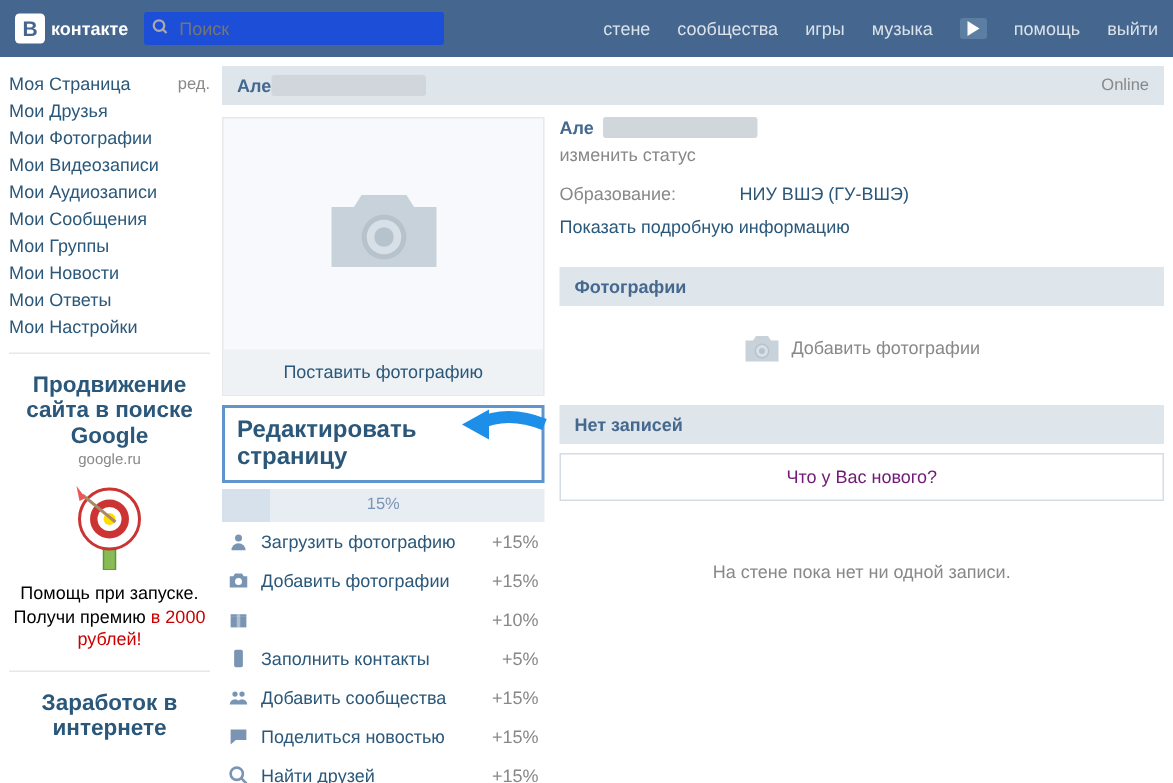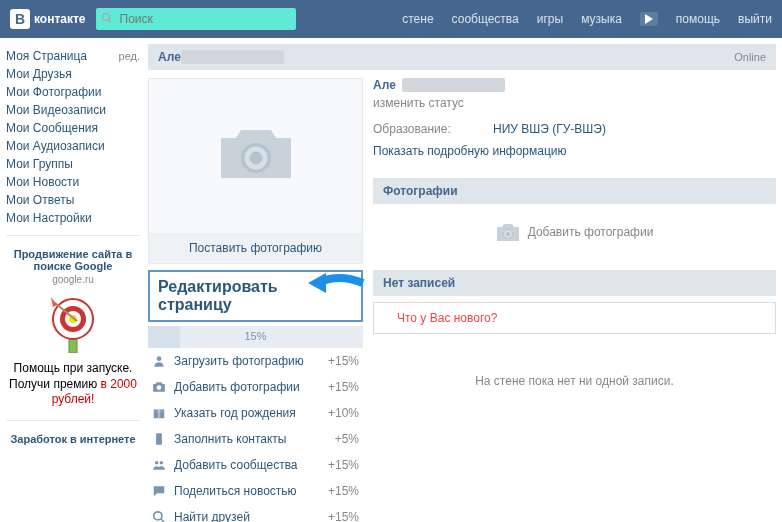--- a/index.html
+++ b/index.html
@@ -1,35 +1,35 @@
 <!DOCTYPE html>
 <html><head>
 <meta charset="utf-8">
 <style>
   * { margin: 0; padding: 0; box-sizing: border-box; font-family: Tahoma, Arial, sans-serif; font-size: 12px; }
   body { background: #fff; }
   .header { background: #45668e; height: 38px; display: flex; align-items: center; padding: 0 10px; color: #fff; }
   .logo { display: flex; align-items: center; font-size: 14px; font-weight: bold; margin-right: 10px; }
   .logo-icon { background: #fff; color: #45668e; width: 20px; height: 20px; border-radius: 3px; display: flex; align-items: center; justify-content: center; font-weight: bold; font-size: 14px; margin-right: 4px; }
   .search { flex: 0 0 200px; margin-right: auto; }
-  .search input { width: 100%; padding: 4px 8px 4px 24px; border: none; border-radius: 2px; background: #5eead4; }
+  .search input { width: 100%; padding: 4px 8px 4px 24px; border: none; border-radius: 2px; background: #1d4ed8; }
   .search-wrap { position: relative; }
   .search-icon { position: absolute; left: 5px; top: 4px; color: #aaa; }
   .nav { display: flex; gap: 18px; align-items: center; }
   .nav span { color: #dae2ea; cursor: pointer; }
   .play-icon { background: #5d7ea3; border-radius: 2px; padding: 2px 4px; display: inline-flex; }
   .container { display: flex; padding: 6px; gap: 8px; }
   .sidebar { width: 134px; padding-top: 3px; }
   .sidebar-row { display: flex; justify-content: space-between; align-items: center; padding: 2px 0; }
   .sidebar-row a { color: #2B587A; text-decoration: none; }
   .sidebar-row .edit { color: #888; font-size: 11px; }
   .sidebar a.menu { display: block; color: #2B587A; text-decoration: none; padding: 2px 0; }
   .sidebar hr { border: none; border-top: 1px solid #e7e8ec; margin: 8px 0; }
   .promo { text-align: center; padding: 4px 0; }
-  .promo-title { color: #2B587A; font-weight: bold; font-size: 11px; padding: 0 4px; }
+  .promo-title { color: #2B587A; font-weight: bold; font-size: 15px; padding: 0 4px; }
   .promo-sub { color: #888; font-size: 10px; margin-top: 2px; }
   .target-img { margin: 8px auto; width: 60px; height: 60px; }
   .promo-text { font-size: 11px; line-height: 1.3; padding: 0 2px; }
   .promo-text .red { color: #c00; }
 
   .main { flex: 1; display: flex; gap: 10px; }
   .left-col { width: 215px; }
   .right-col { flex: 1; }
 
   .top-bar { background: #dee5eb; padding: 6px 10px; display: flex; justify-content: space-between; align-items: center; margin-bottom: 8px; width:100%; }
@@ -56,21 +56,21 @@
   .blur { display:inline-block; background:#d0d6dc; color:transparent; border-radius:2px; }
   .status { color: #888; margin-bottom: 12px; cursor: pointer; }
   .info-row { display: flex; margin-bottom: 8px; }
   .info-label { color: #888; width: 120px; }
   .info-val { color: #2B587A; }
   .more-link { color: #2B587A; cursor: pointer; margin-bottom: 10px; display: inline-block; }
 
   .section-header { background: #dee5eb; padding: 6px 10px; font-size: 12px; font-weight: bold; color: #45688e; margin-top: 10px; }
   .add-photos { display: flex; align-items: center; justify-content: center; padding: 18px; color: #888; gap: 8px; cursor: pointer;}
   .camera-small { width: 24px; height: 20px; color: #b7c3cc; }
-  .wall-input { border: 1px solid #d4dce4; padding: 8px 23px; color: #ef4444; margin-top: 6px; cursor: text;}
+  .wall-input { border: 1px solid #d4dce4; padding: 8px 10px; color: #701a75; margin-top: 6px; cursor: text; text-align: center;}
   .empty-wall { text-align: center; color: #888; padding: 40px 0; }
 </style>
 </head>
 <body>
 
 <div class="header">
   <div class="logo">
     <span class="logo-icon">B</span>
     <span>контакте</span>
   </div>
@@ -100,22 +100,22 @@
 
 <div class="container">
   <div class="sidebar">
     <div class="sidebar-row">
       <a href="#">Моя Страница</a>
       <span class="edit">ред.</span>
     </div>
     <a class="menu" href="#">Мои Друзья</a>
     <a class="menu" href="#">Мои Фотографии</a>
     <a class="menu" href="#">Мои Видеозаписи</a>
+    <a class="menu" href="#">Мои Аудиозаписи</a>
     <a class="menu" href="#">Мои Сообщения</a>
-    <a class="menu" href="#">Мои Аудиозаписи</a>
     <a class="menu" href="#">Мои Группы</a>
     <a class="menu" href="#">Мои Новости</a>
     <a class="menu" href="#">Мои Ответы</a>
     <a class="menu" href="#">Мои Настройки</a>
     <hr>
     <div class="promo">
       <div class="promo-title">Продвижение сайта в поиске Google</div>
       <div class="promo-sub">google.ru</div>
       <div class="target-img">
         <svg viewBox="0 0 60 60">
@@ -194,21 +194,20 @@
               <span class="pct">+15%</span>
             </div>
             <div class="task">
               <span class="ico">
                 <svg width="14" height="14" viewBox="0 0 24 24" fill="currentColor">
                   <rect x="3" y="9" width="18" height="12"></rect>
                   <rect x="3" y="6" width="18" height="3"></rect>
                   <rect x="10" y="6" width="4" height="15" fill="#fff" opacity="0.4"></rect>
                 </svg>
               </span>
-              <span>Указать год рождения</span>
               <span class="pct">+10%</span>
             </div>
             <div class="task">
               <span class="ico">
                 <svg width="14" height="14" viewBox="0 0 24 24" fill="currentColor">
                   <rect x="7" y="2" width="10" height="20" rx="2"></rect>
                 </svg>
               </span>
               <span>Заполнить контакты</span>
               <span class="pct">+5%</span>

